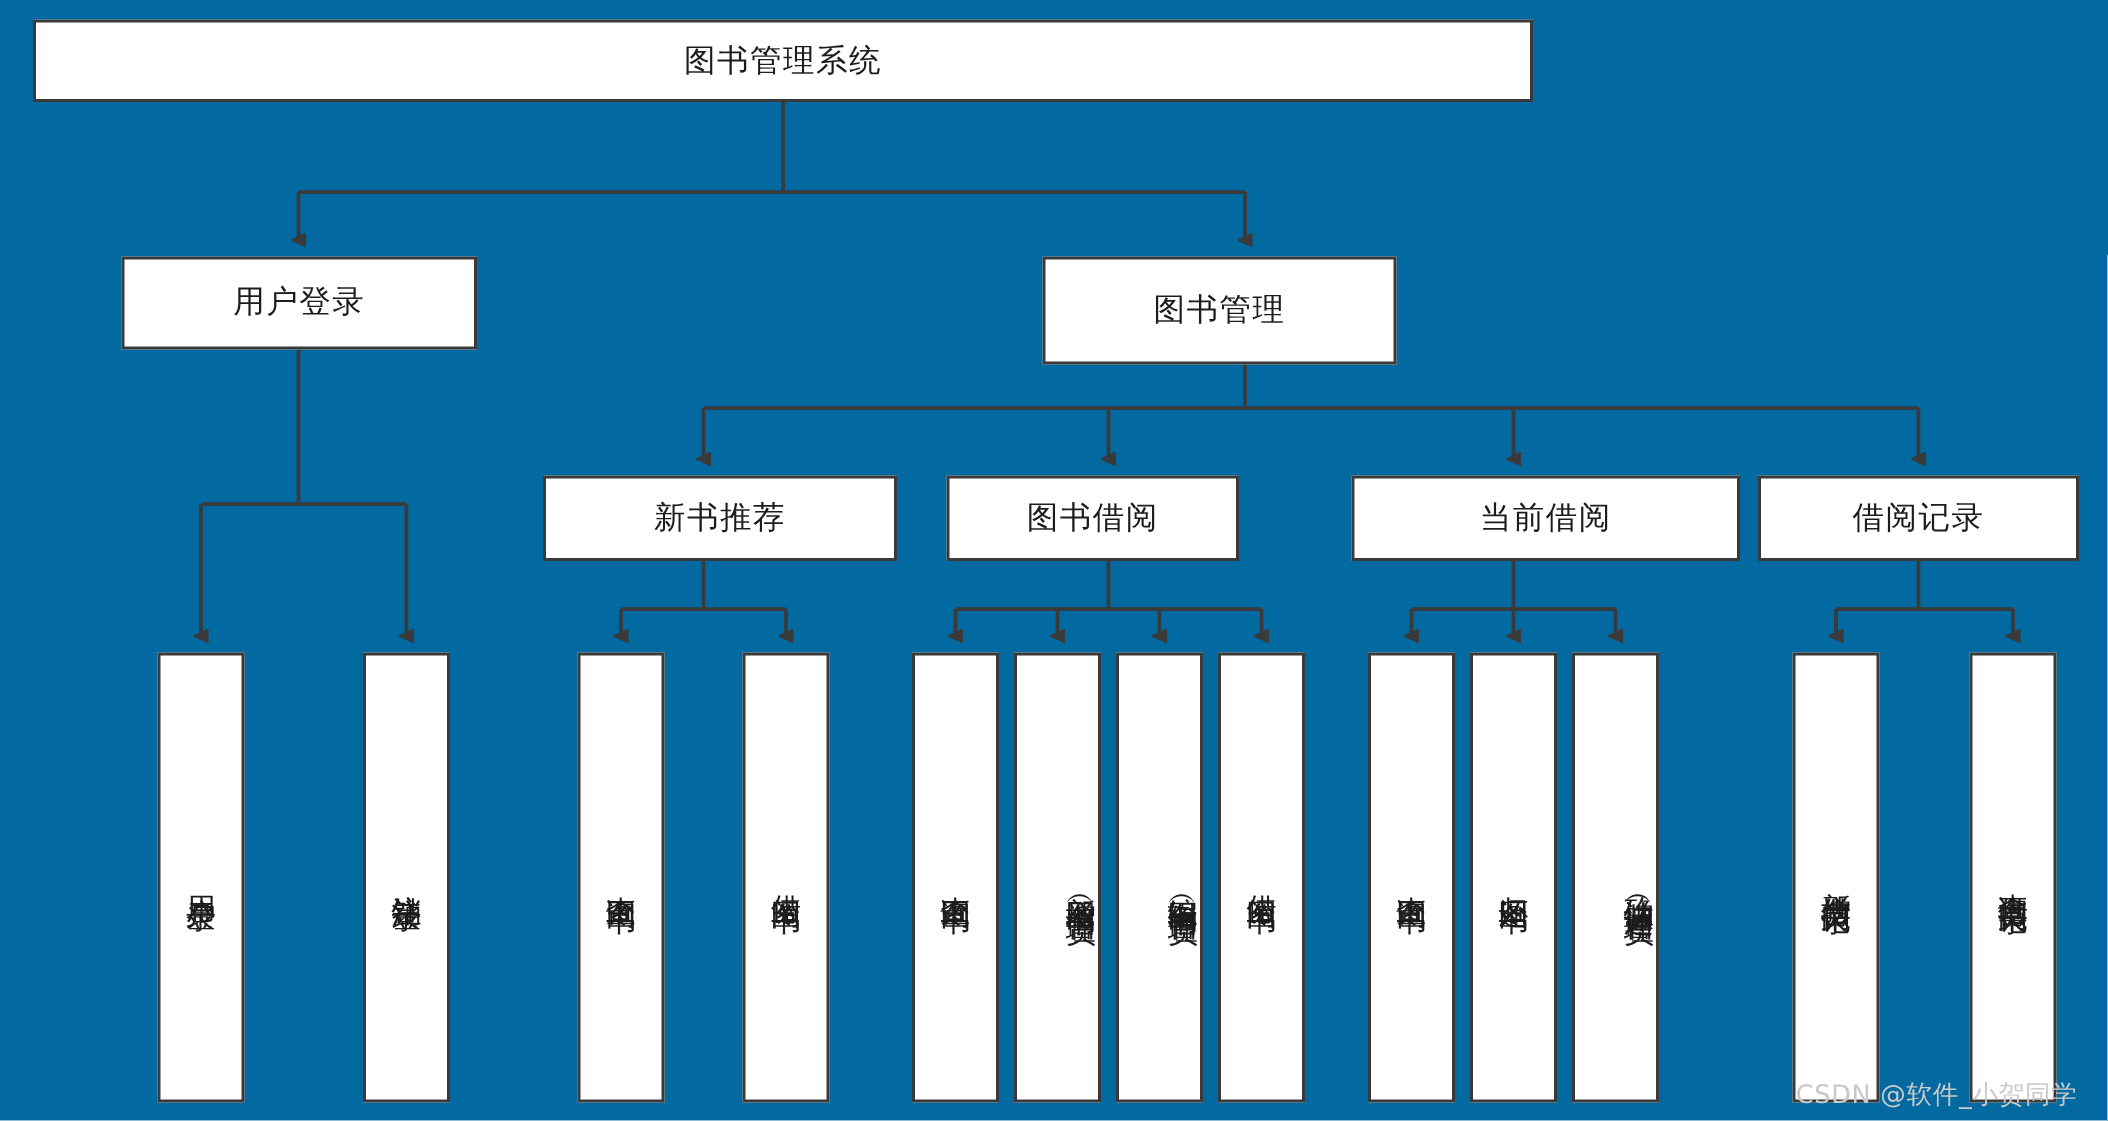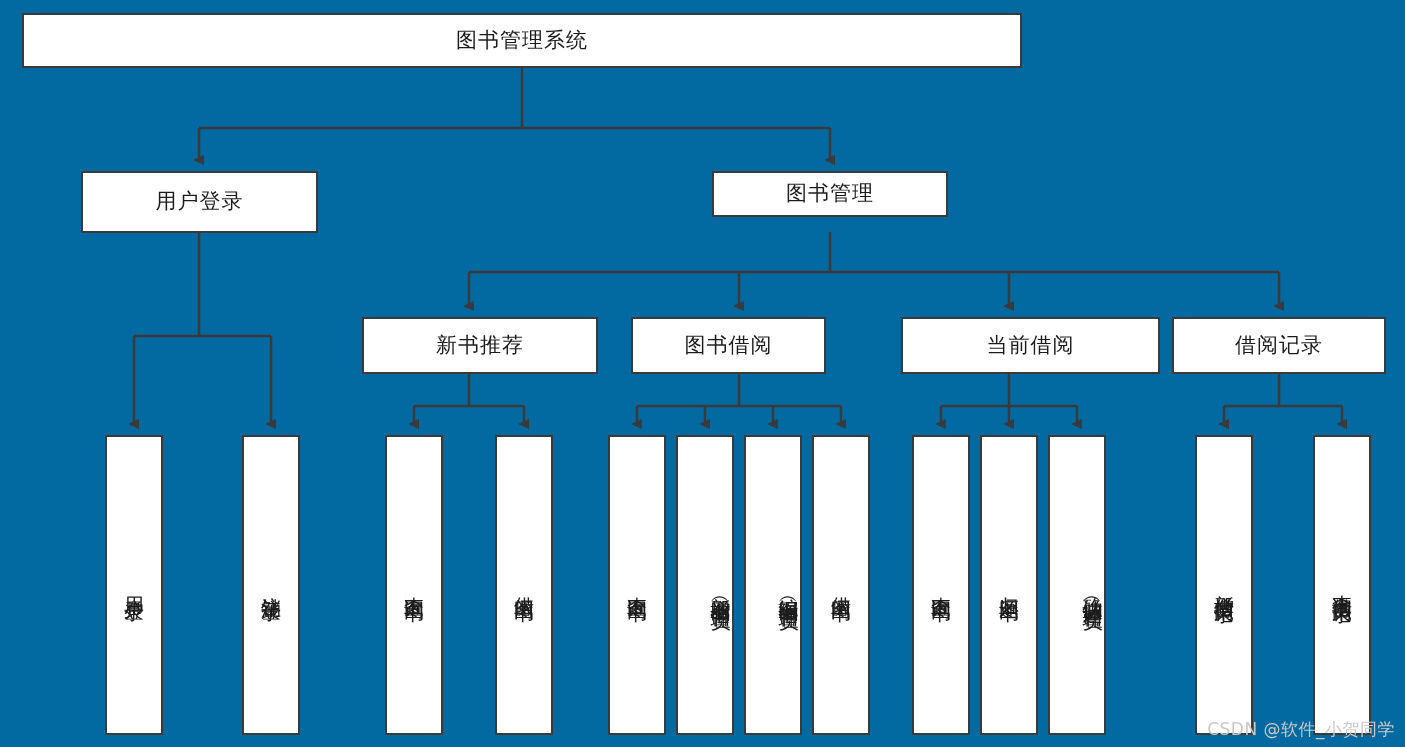--- a/index.html
+++ b/index.html
@@ -51,21 +51,21 @@
     align-items: flex-start;
     justify-content: center;
     padding-top: 12px;
   }
   .node-v.center-v {
     align-items: center;
     padding-top: 0;
   }
   .watermark {
     position: absolute;
-    right: 10px;
+    right: 20px;
     bottom: 6px;
     font-size: 17px;
     color: #c9c9c9;
     letter-spacing: 0.5px;
     white-space: nowrap;
     z-index: 5;
     margin-left: 12px;
   }
 </style>
 </head>
@@ -123,21 +123,21 @@
     </g>
   </svg>
 
   <div class="node node-h" style="left:22px; top:13px; width:1000px; height:55px;">
     <span>图书管理系统</span>
   </div>
 
   <div class="node node-h" style="left:81px; top:171px; width:237px; height:62px;">
     <span>用户登录</span>
   </div>
-  <div class="node node-h" style="left:712px; top:171px; width:236px; height:46px;">
+  <div class="node node-h" style="left:695px; top:171px; width:236px; height:72px;">
     <span>图书管理</span>
   </div>
 
   <div class="node node-h" style="left:362px; top:317px; width:236px; height:57px;">
     <span>新书推荐</span>
   </div>
   <div class="node node-h" style="left:631px; top:317px; width:195px; height:57px;align-items:center;">
     <span>图书借阅</span>
   </div>
   <div class="node node-h" style="left:901px; top:317px; width:259px; height:57px;">

